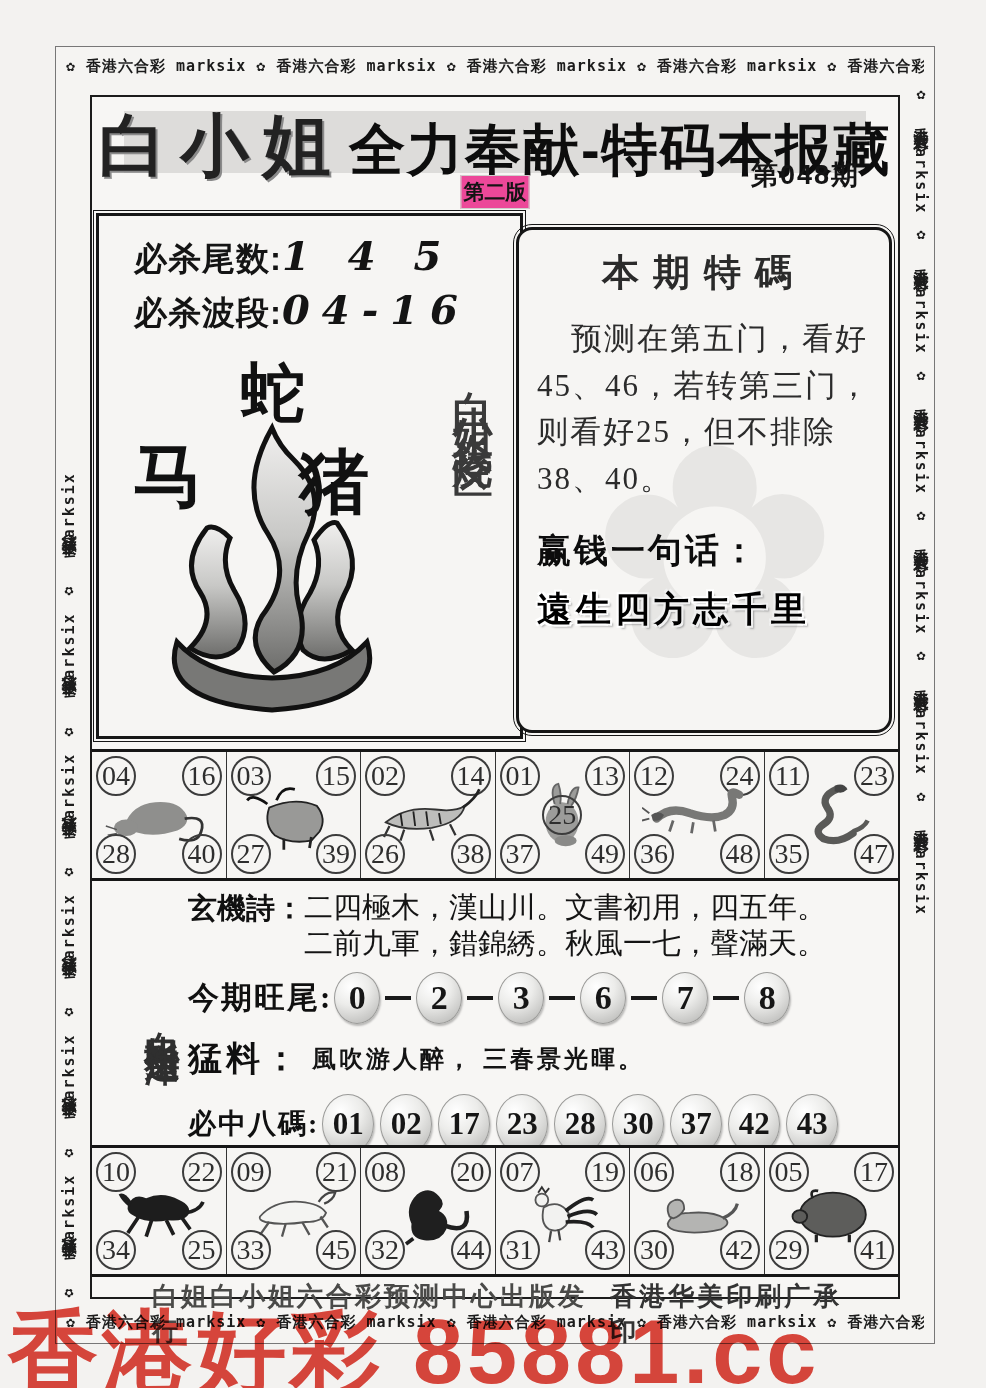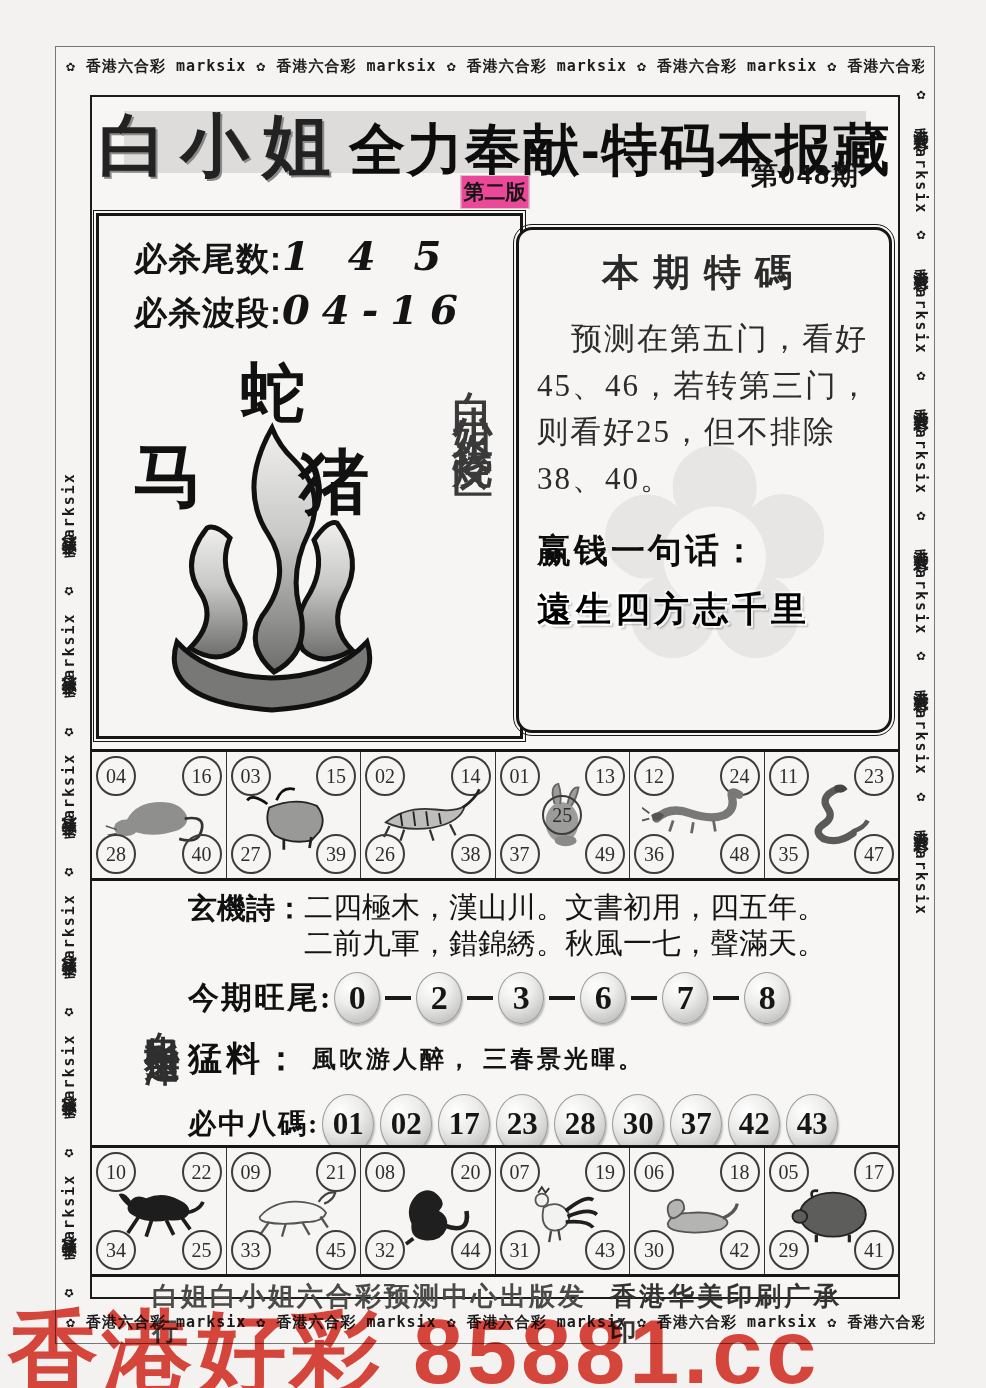--- a/index.html
+++ b/index.html
@@ -96,21 +96,21 @@
     position:absolute;left:0;width:806px;height:126px;display:flex;
     border-top:3px solid #161616;border-bottom:3px solid #161616;background:#f6f5f3;
   }
   .zrow.top-row{top:652px;}
   .zrow.bottom-row{top:1048px;}
   .zcell{flex:1 1 0;position:relative;border-right:1px solid #333;}
   .zcell:last-child{border-right:none;}
   .cnum{
     position:absolute;width:36px;height:36px;border:2px solid #3c3c3c;border-radius:50%;
     display:flex;align-items:center;justify-content:center;
-    font-size:20px;font-family:"Liberation Serif",serif;color:#2e2e2e;background:transparent;
+    font-size:28px;font-family:"Liberation Serif",serif;color:#2e2e2e;background:transparent;
   }
   .cnum.tl{left:4px;top:4px;}
   .cnum.tr{right:4px;top:4px;}
   .cnum.bl{left:4px;bottom:4px;}
   .cnum.br{right:4px;bottom:4px;}
   .cnum.ctr{left:50%;top:50%;transform:translate(-50%,-50%);}
   .animal{position:absolute;left:50%;top:50%;transform:translate(-50%,-50%);width:110px;height:76px;}
   
   .guide{position:absolute;left:0;top:786px;width:806px;height:256px;display:flex;}
   .guide-side{

